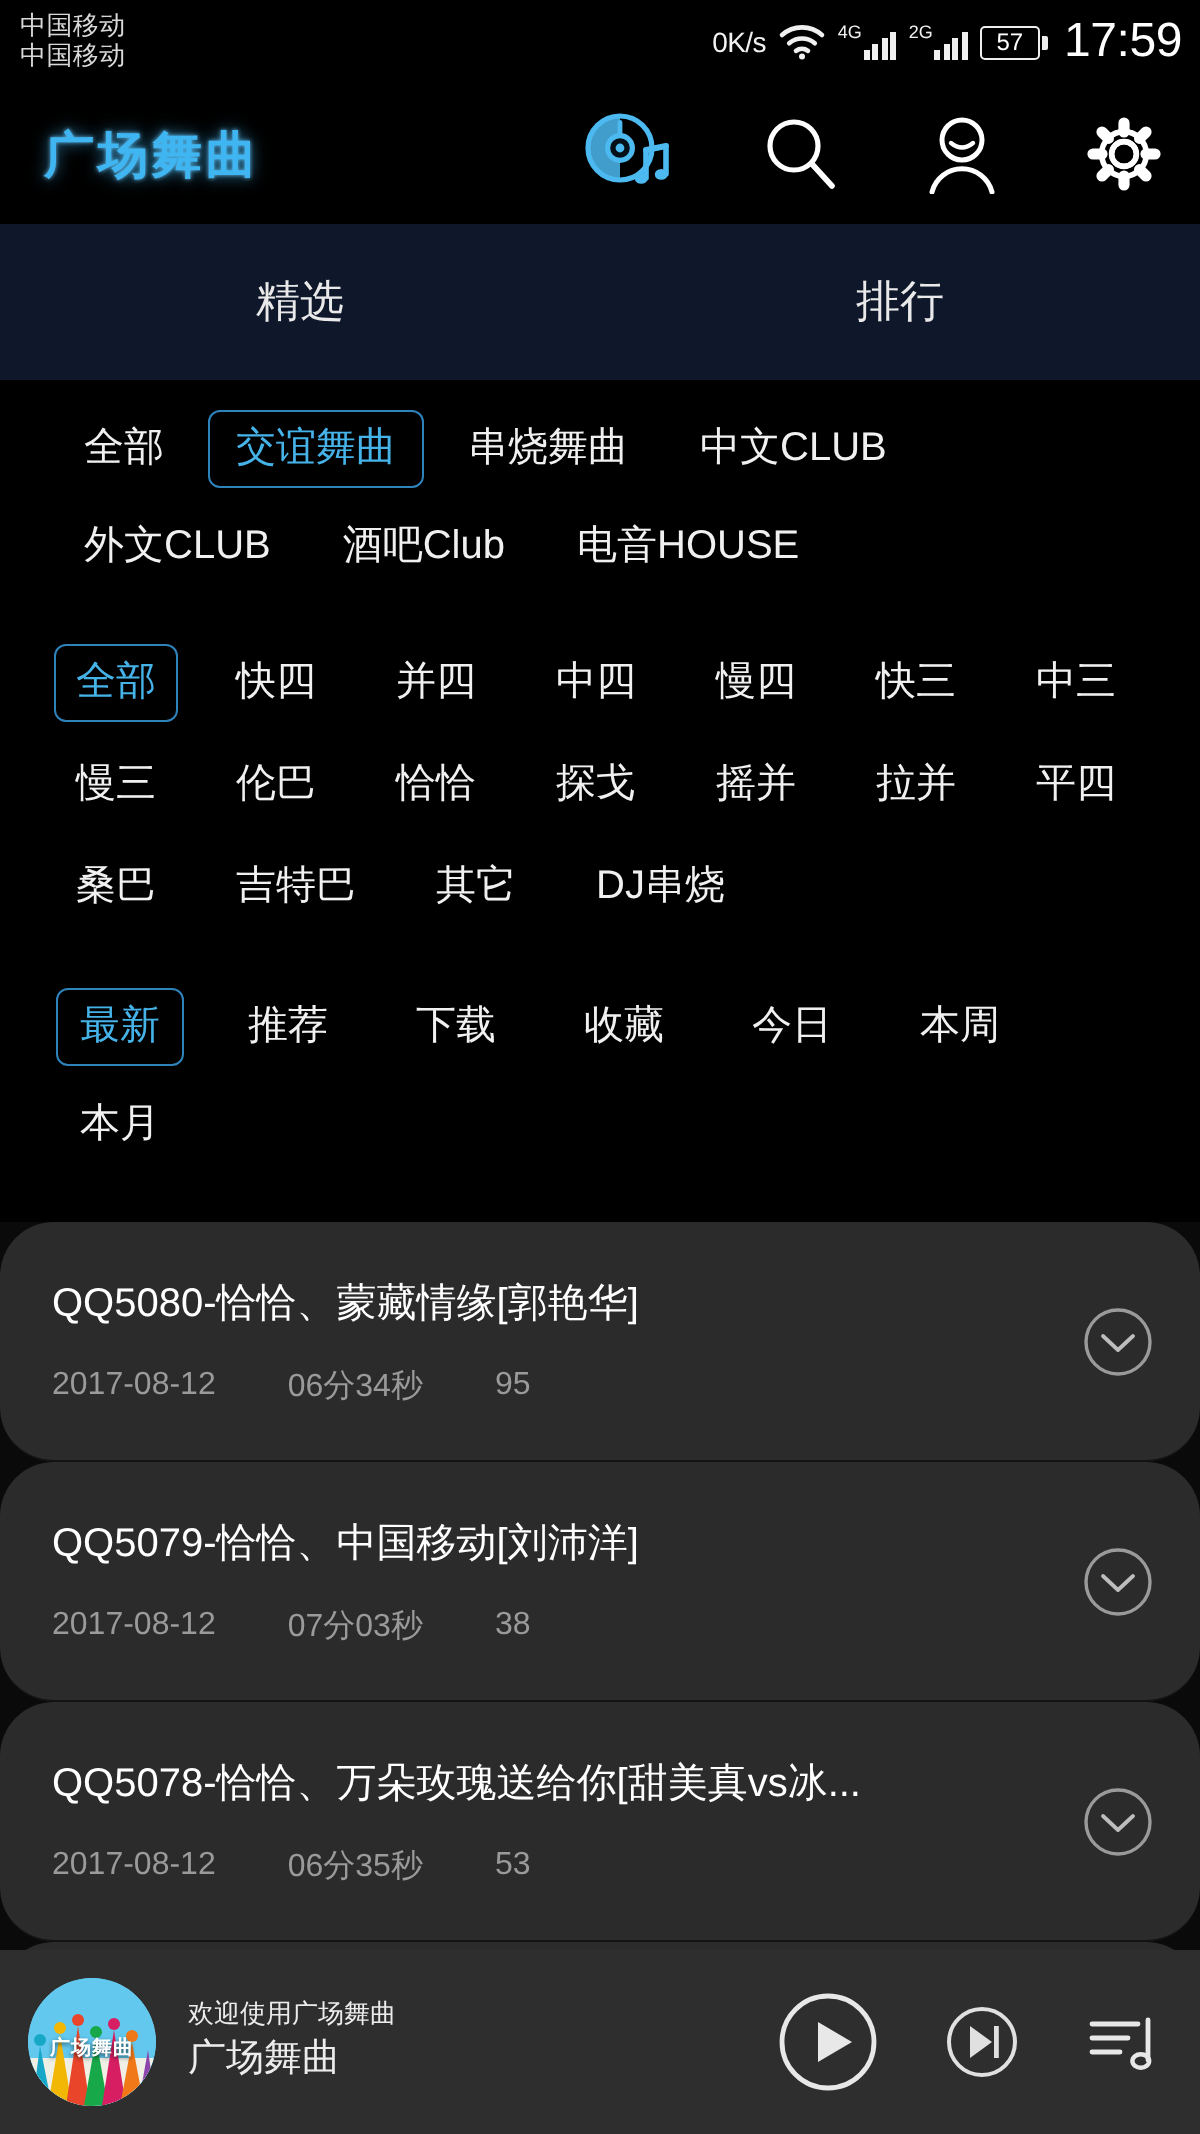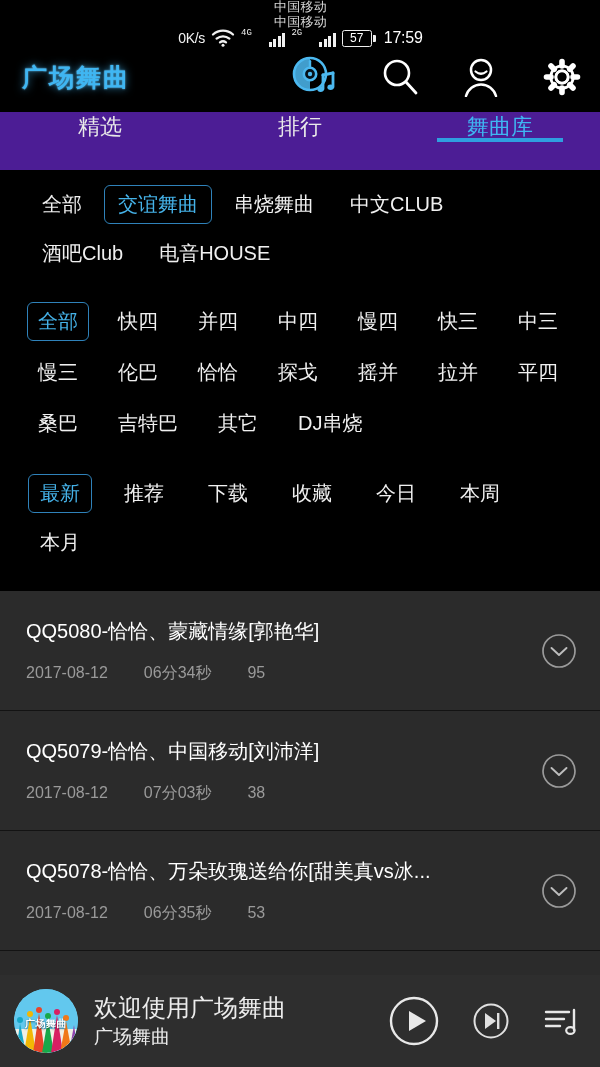--- a/index.html
+++ b/index.html
@@ -13,62 +13,61 @@
   }
 
   
   .statusbar {
     height:42px;
     display:flex;
     align-items:center;
     justify-content:space-between;
     padding:0 9px 0 10px;
     background:#000;
-    flex-direction:column;
   }
   .carriers { display:flex; flex-direction:column; line-height:1.12; }
   .carrier { font-size:13px; color:#d8d8d8; letter-spacing:.2px; }
   .status-right { display:flex; align-items:center; gap:6px; }
   .netspeed { font-size:14px; color:#f2f2f2; letter-spacing:-.3px; }
-  .sig-group { display:flex; align-items:flex-end; gap:17px;font-family:Liberation Mono, monospace; }
+  .sig-group { display:flex; align-items:flex-end; gap:1px; }
   .sig-label { font-size:9px; color:#f0f0f0; line-height:1; margin-bottom:9px; }
   .bars { display:flex; align-items:flex-end; gap:1.5px; height:15px; }
   .bars i { width:3px; background:#f0f0f0; display:block; }
   .bars i:nth-child(1){height:5px;}
   .bars i:nth-child(2){height:8px;}
   .bars i:nth-child(3){height:11px;}
   .bars i:nth-child(4){height:14px;}
   .battery { display:flex; align-items:center; }
   .battery-body {
     border:1.6px solid #eee; border-radius:2.5px;
     padding:0 3px; height:17px; min-width:30px;
     display:flex; align-items:center; justify-content:center;
   }
   .battery-num { font-size:12px; color:#fff; line-height:1; }
   .battery-tip { width:3px; height:7px; background:#eee; border-radius:0 1px 1px 0; margin-left:1px;}
-  .clock { font-size:16px; color:#fff; letter-spacing:-.2px; margin-left:2px;}
+  .clock { font-size:24px; color:#fff; letter-spacing:-.2px; margin-left:2px;}
 
   
   .appbar {
     height:70px; background:#000;
     display:flex; align-items:center;
     padding:0 18px 0 22px;
   }
   .app-title {
     font-size:25px; font-weight:bold; color:#3fb6f2;
     letter-spacing:2px;
     text-shadow:0 0 8px rgba(63,182,242,.75), 0 0 2px rgba(120,205,255,.9);
   }
   .appbar-icons { margin-left:auto; display:flex; align-items:center; gap:42px; }
   .ic { display:flex; align-items:center; justify-content:center; }
 
   
   .tabs {
-    height:58px; background:#4c1d95;
-    display:flex; align-items:flex-start;
+    height:78px; background:#0f172a;
+    display:flex; align-items:center;
   }
   .tab {
     flex:1; display:flex; align-items:center; justify-content:center;
     position:relative; font-size:22px; color:#e9e9e9;
   }
   .tab.active { color:#3fb6f2; }
   .tab.active::after {
     content:""; position:absolute; bottom:0; left:50%;
     transform:translateX(-50%);
     width:126px; height:4px; background:#2f9fe0;
@@ -96,20 +95,21 @@
   .fgroup.g3 .chiprow { padding-left:18px; }
 
   
   .list { background:#0a0a0a; }
   .row {
     background:#2b2b2b;
     border-bottom:1px solid #131313;
     padding:16px 22px 16px 26px;
     display:flex; align-items:center;
     min-height:120px;
+    border-radius:27px;
   }
   .row-main { flex:1; min-width:0; }
   .song-title {
     font-size:20px; color:#ffffff; margin-bottom:18px;
     white-space:nowrap; overflow:hidden; text-overflow:ellipsis;
   }
   .song-meta { display:flex; align-items:center; font-size:16px; color:#9a9a9a; }
   .song-meta span { margin-right:36px; }
   .dl-btn { flex:0 0 auto; margin-left:8px; }
 
@@ -125,21 +125,21 @@
     position:relative; overflow:hidden; flex:0 0 auto;
     background:linear-gradient(#5ec7ee 0%, #7fd4f0 38%, #2f9cc8 100%);
   }
   .art-label {
     position:absolute; left:0; right:0; top:44%;
     text-align:center; font-size:10px; color:#fff; font-weight:bold;
     letter-spacing:.5px; text-shadow:0 1px 2px rgba(0,0,0,.6);
     z-index:5;
   }
   .ptext { margin-left:16px; line-height:1.35; min-width:0; }
-  .ptext .l1 { font-size:24px; color:#ececec; }
+  .ptext .l1 { font-size:13px; color:#ececec;font-family:Liberation Mono, monospace; }
   .ptext .l2 { font-size:19px; color:#ececec; }
   .pcontrols { margin-left:auto; display:flex; align-items:center; gap:32px; }
 </style>
 </head>
 <body>
 
 <div class="statusbar">
   <div class="carriers">
     <span class="carrier">中国移动</span>
     <span class="carrier">中国移动</span>
@@ -222,33 +222,33 @@
           <circle cx="20" cy="20" r="6.2" stroke-width="2.8"></circle>
         </g>
       </svg>
     </span>
   </div>
 </div>
 
 <div class="tabs">
   <div class="tab">精选</div>
   <div class="tab">排行</div>
-  <div class="tab active">舞曲库</div>
 </div>
 
 <div class="filters">
 
   <div class="fgroup g1">
     <div class="chiprow">
       <span class="chip">全部</span>
       <span class="chip sel">交谊舞曲</span>
       <span class="chip">串烧舞曲</span>
       <span class="chip">中文CLUB</span>
     </div>
     <div class="chiprow">
+      <span class="chip">外文CLUB</span>
       <span class="chip">酒吧Club</span>
       <span class="chip">电音HOUSE</span>
     </div>
   </div>
 
   <div class="fgroup g2">
     <div class="chiprow">
       <span class="chip sel">全部</span>
       <span class="chip">快四</span>
       <span class="chip">并四</span>

